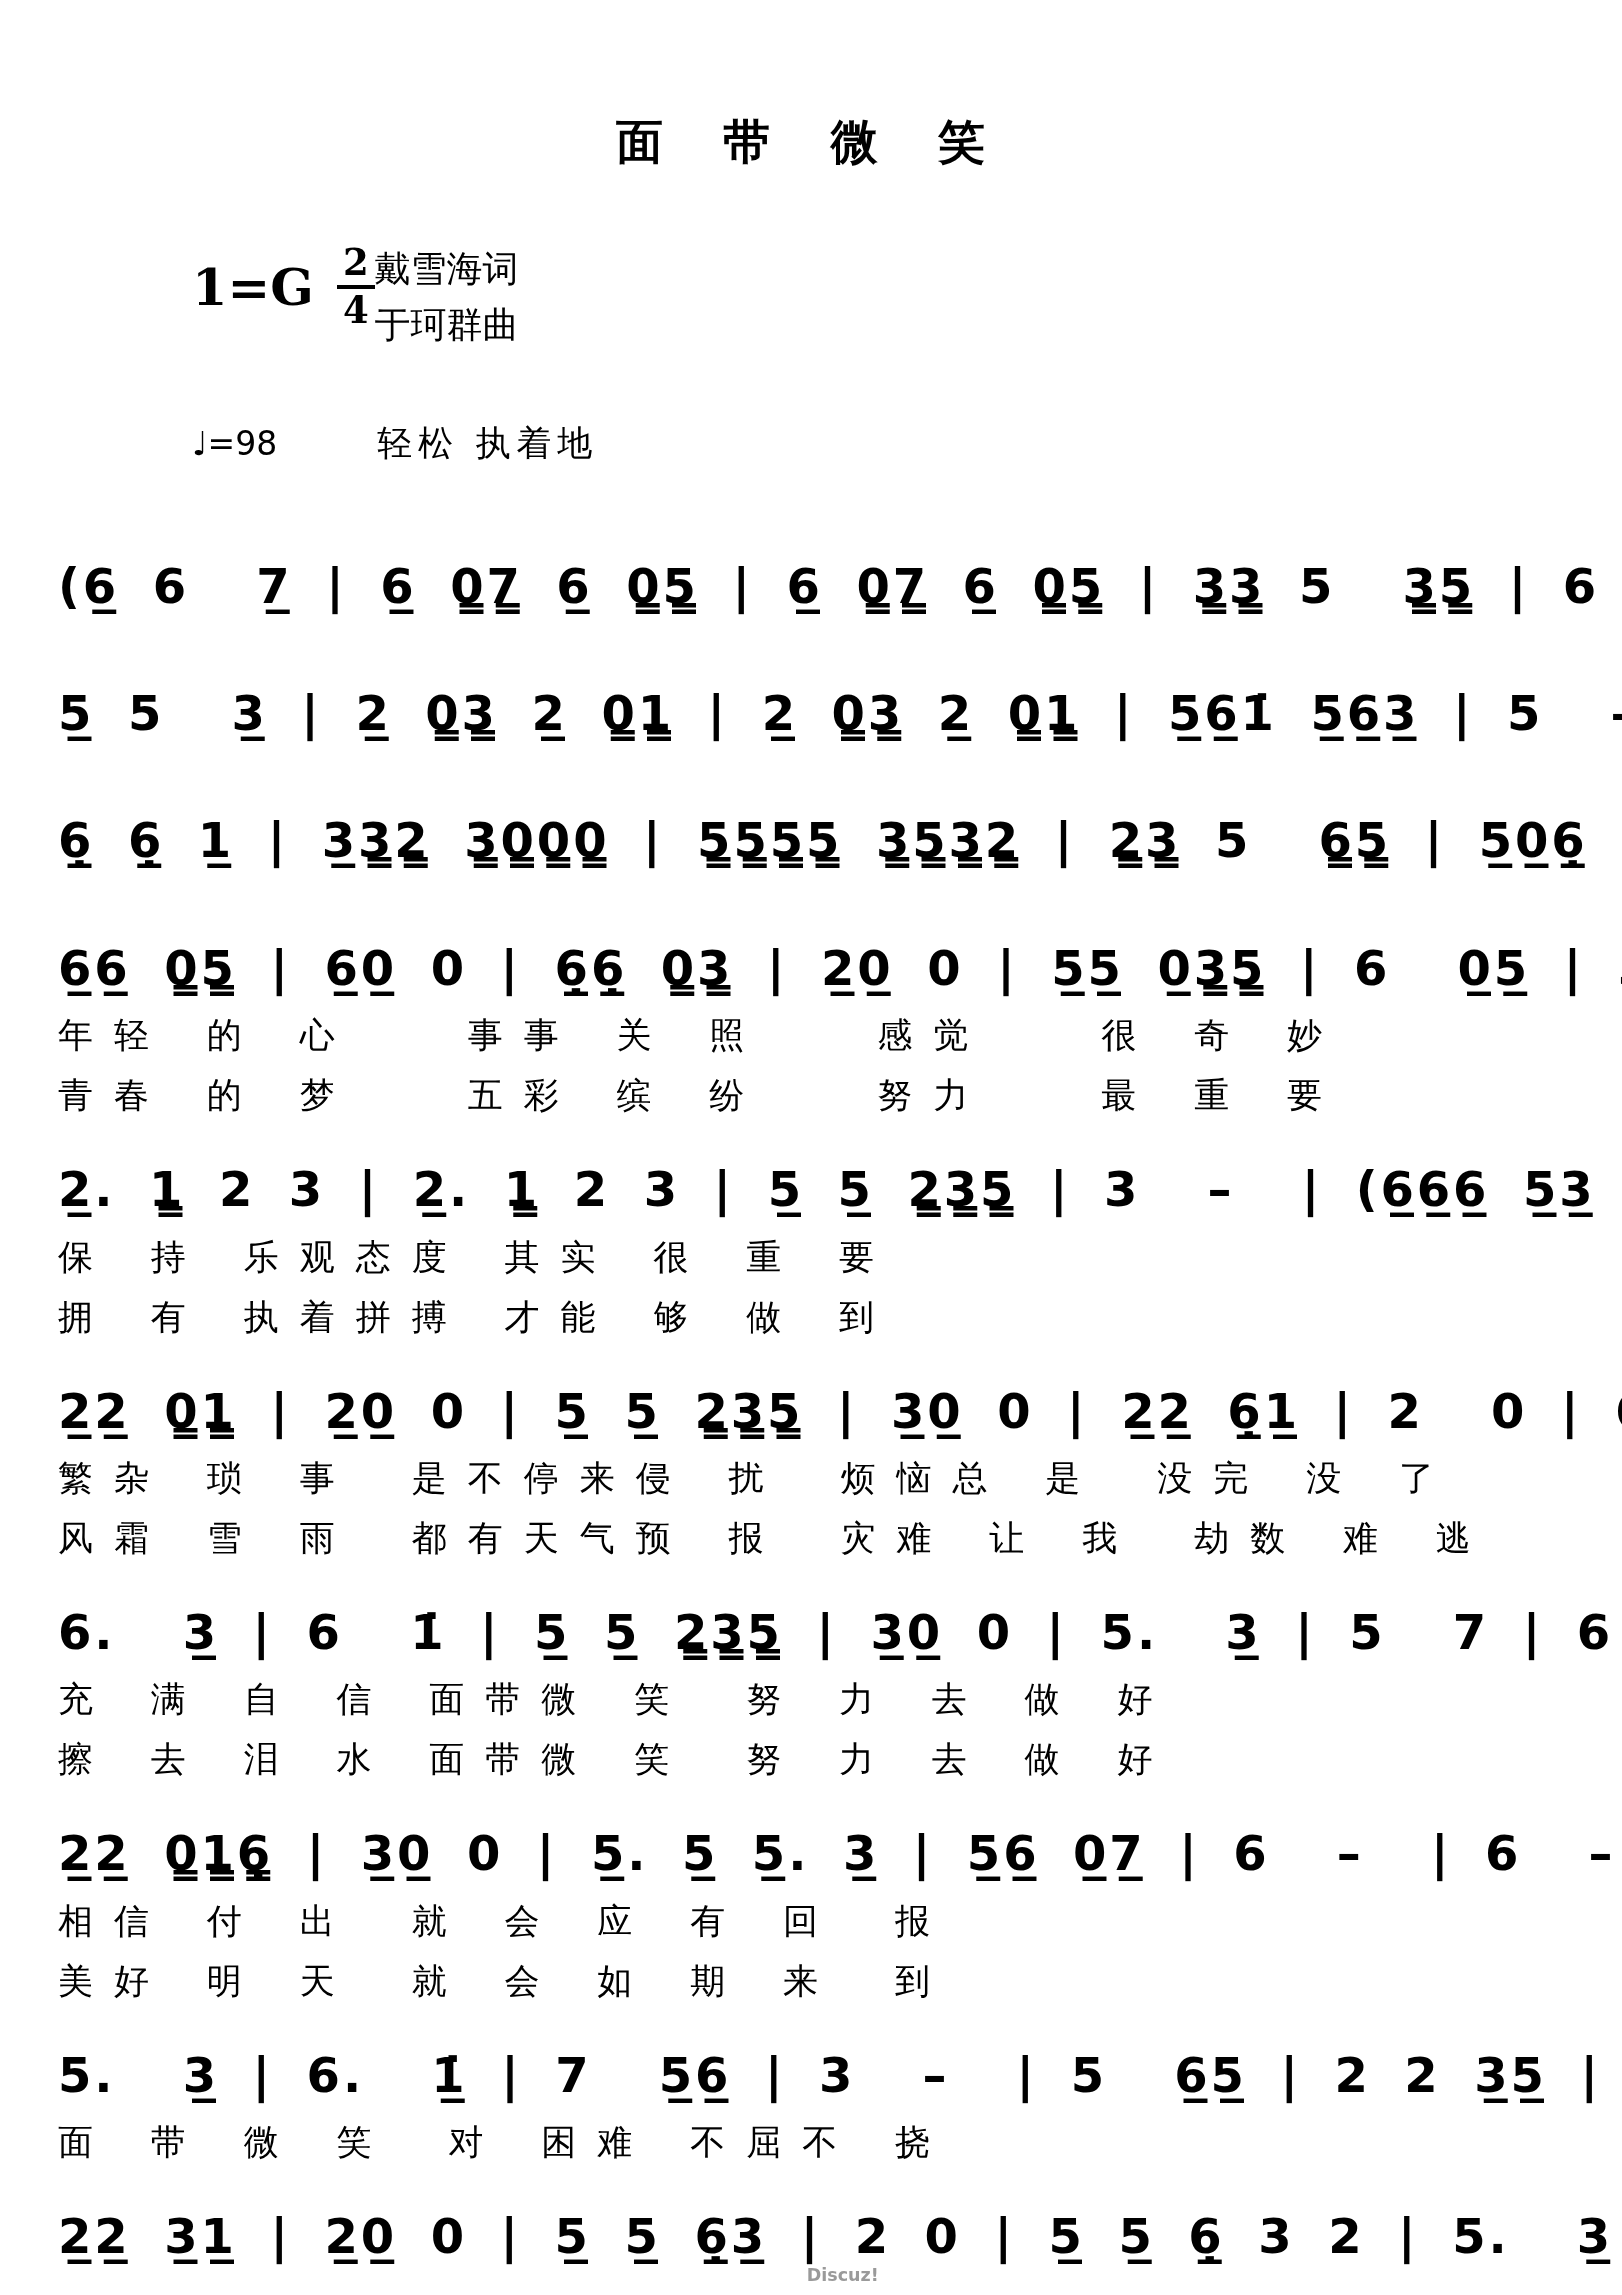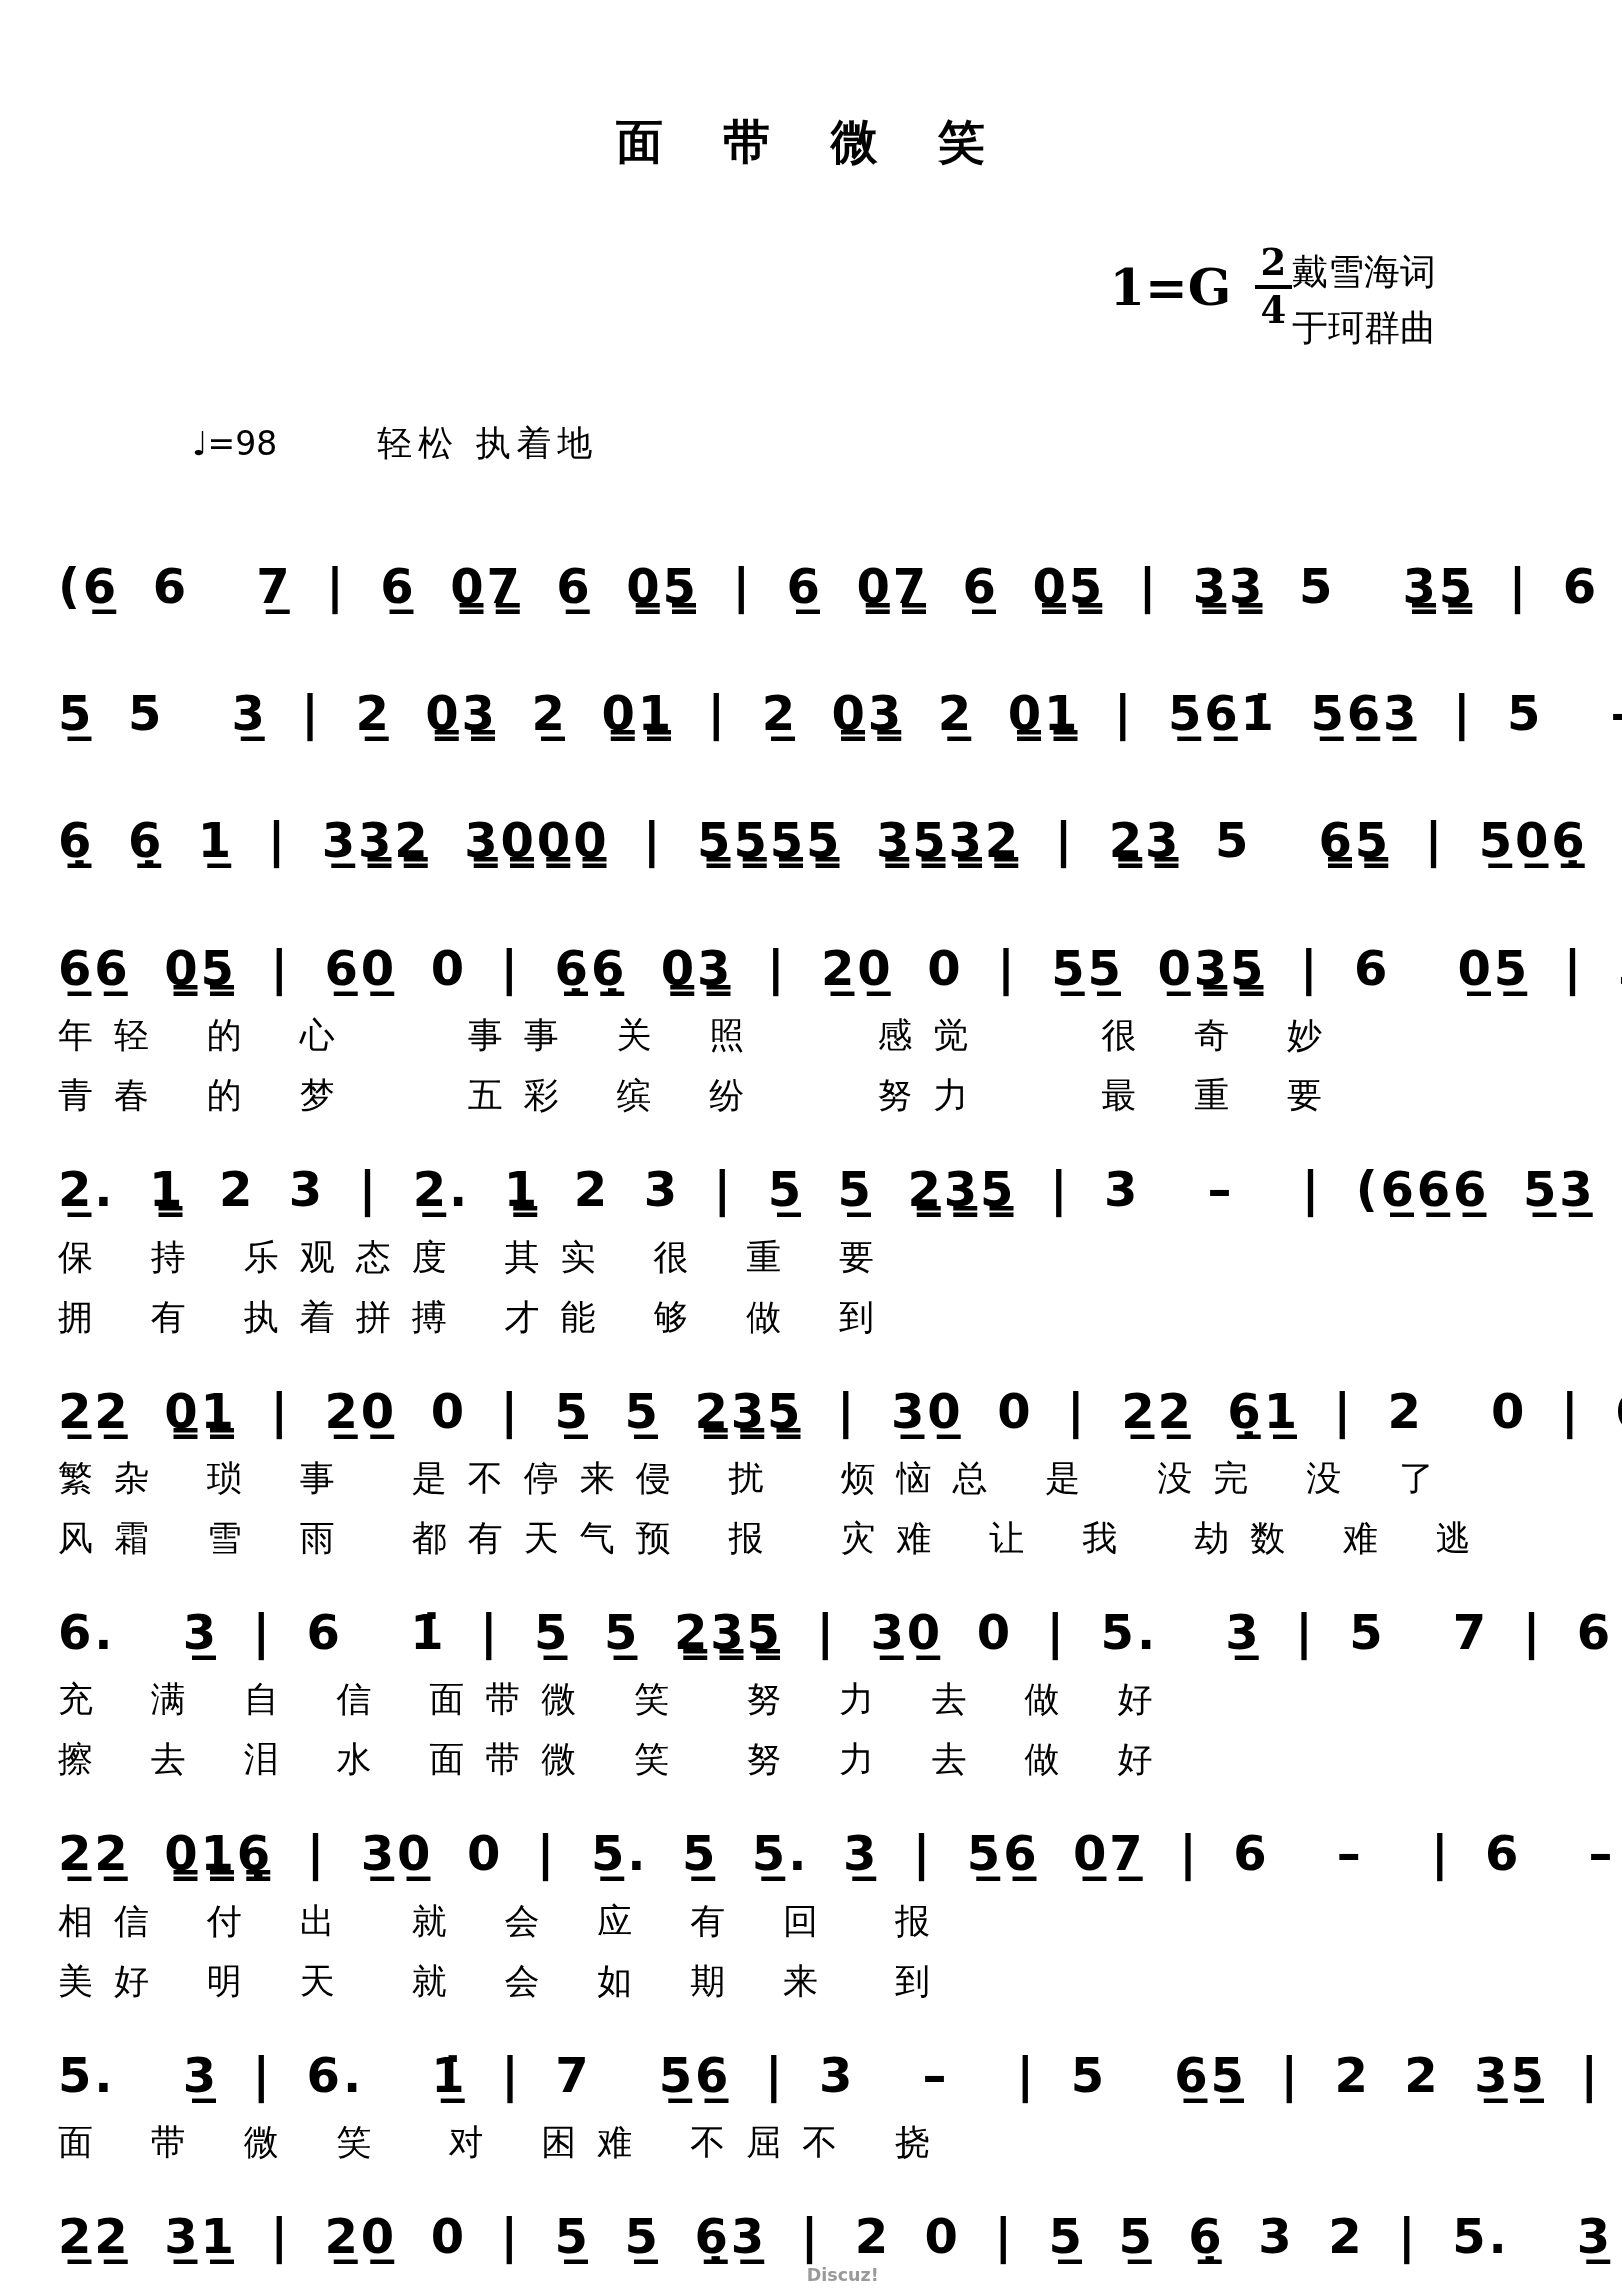--- a/index.html
+++ b/index.html
@@ -14,38 +14,38 @@
   }
   .title{
     text-align:center;
     font-family:"DejaVu Serif",serif;
     font-weight:bold;
     font-size:47px;
     letter-spacing:22px;
     color:#000;
   }
   .meta{
-    display:flex;justify-content:flex-end;align-items:flex-start;
+    display:flex;justify-content:flex-start;align-items:flex-start;
     margin-top:70px;
     padding:0 129px 0 134px;
   }
   .key-sig{display:flex;align-items:center;gap:23.4px;}
   .key{
     font-family:"DejaVu Serif",serif;font-weight:bold;font-size:51px;
   }
   .meter{display:inline-flex;flex-direction:column;align-items:center;line-height:1;}
   .meter .num{
     font-family:"DejaVu Serif",serif;font-weight:bold;font-size:37px;
     border-bottom:4.1px solid #000;padding:0 5.8px 3.5px 5.8px;
   }
   .meter .den{
     font-family:"DejaVu Serif",serif;font-weight:bold;font-size:37px;
     padding-top:3.5px;
   }
-  .credits{text-align:left;font-size:36px;line-height:1.55;}
+  .credits{text-align:left;font-size:36px;line-height:1.55;font-family:Liberation Mono, monospace;}
   .tempo{
     margin-top:64px;
     padding-left:134px;
     font-size:33px;
     display:flex;align-items:baseline;gap:100px;
   }
   .tempo .bpm{font-family:"DejaVu Sans",sans-serif;}
   .tempo .expr{font-weight:normal;font-size:35px;letter-spacing:5.8px;}
   .systems{margin-top:88px;}
   .system{margin-bottom:65px;}

